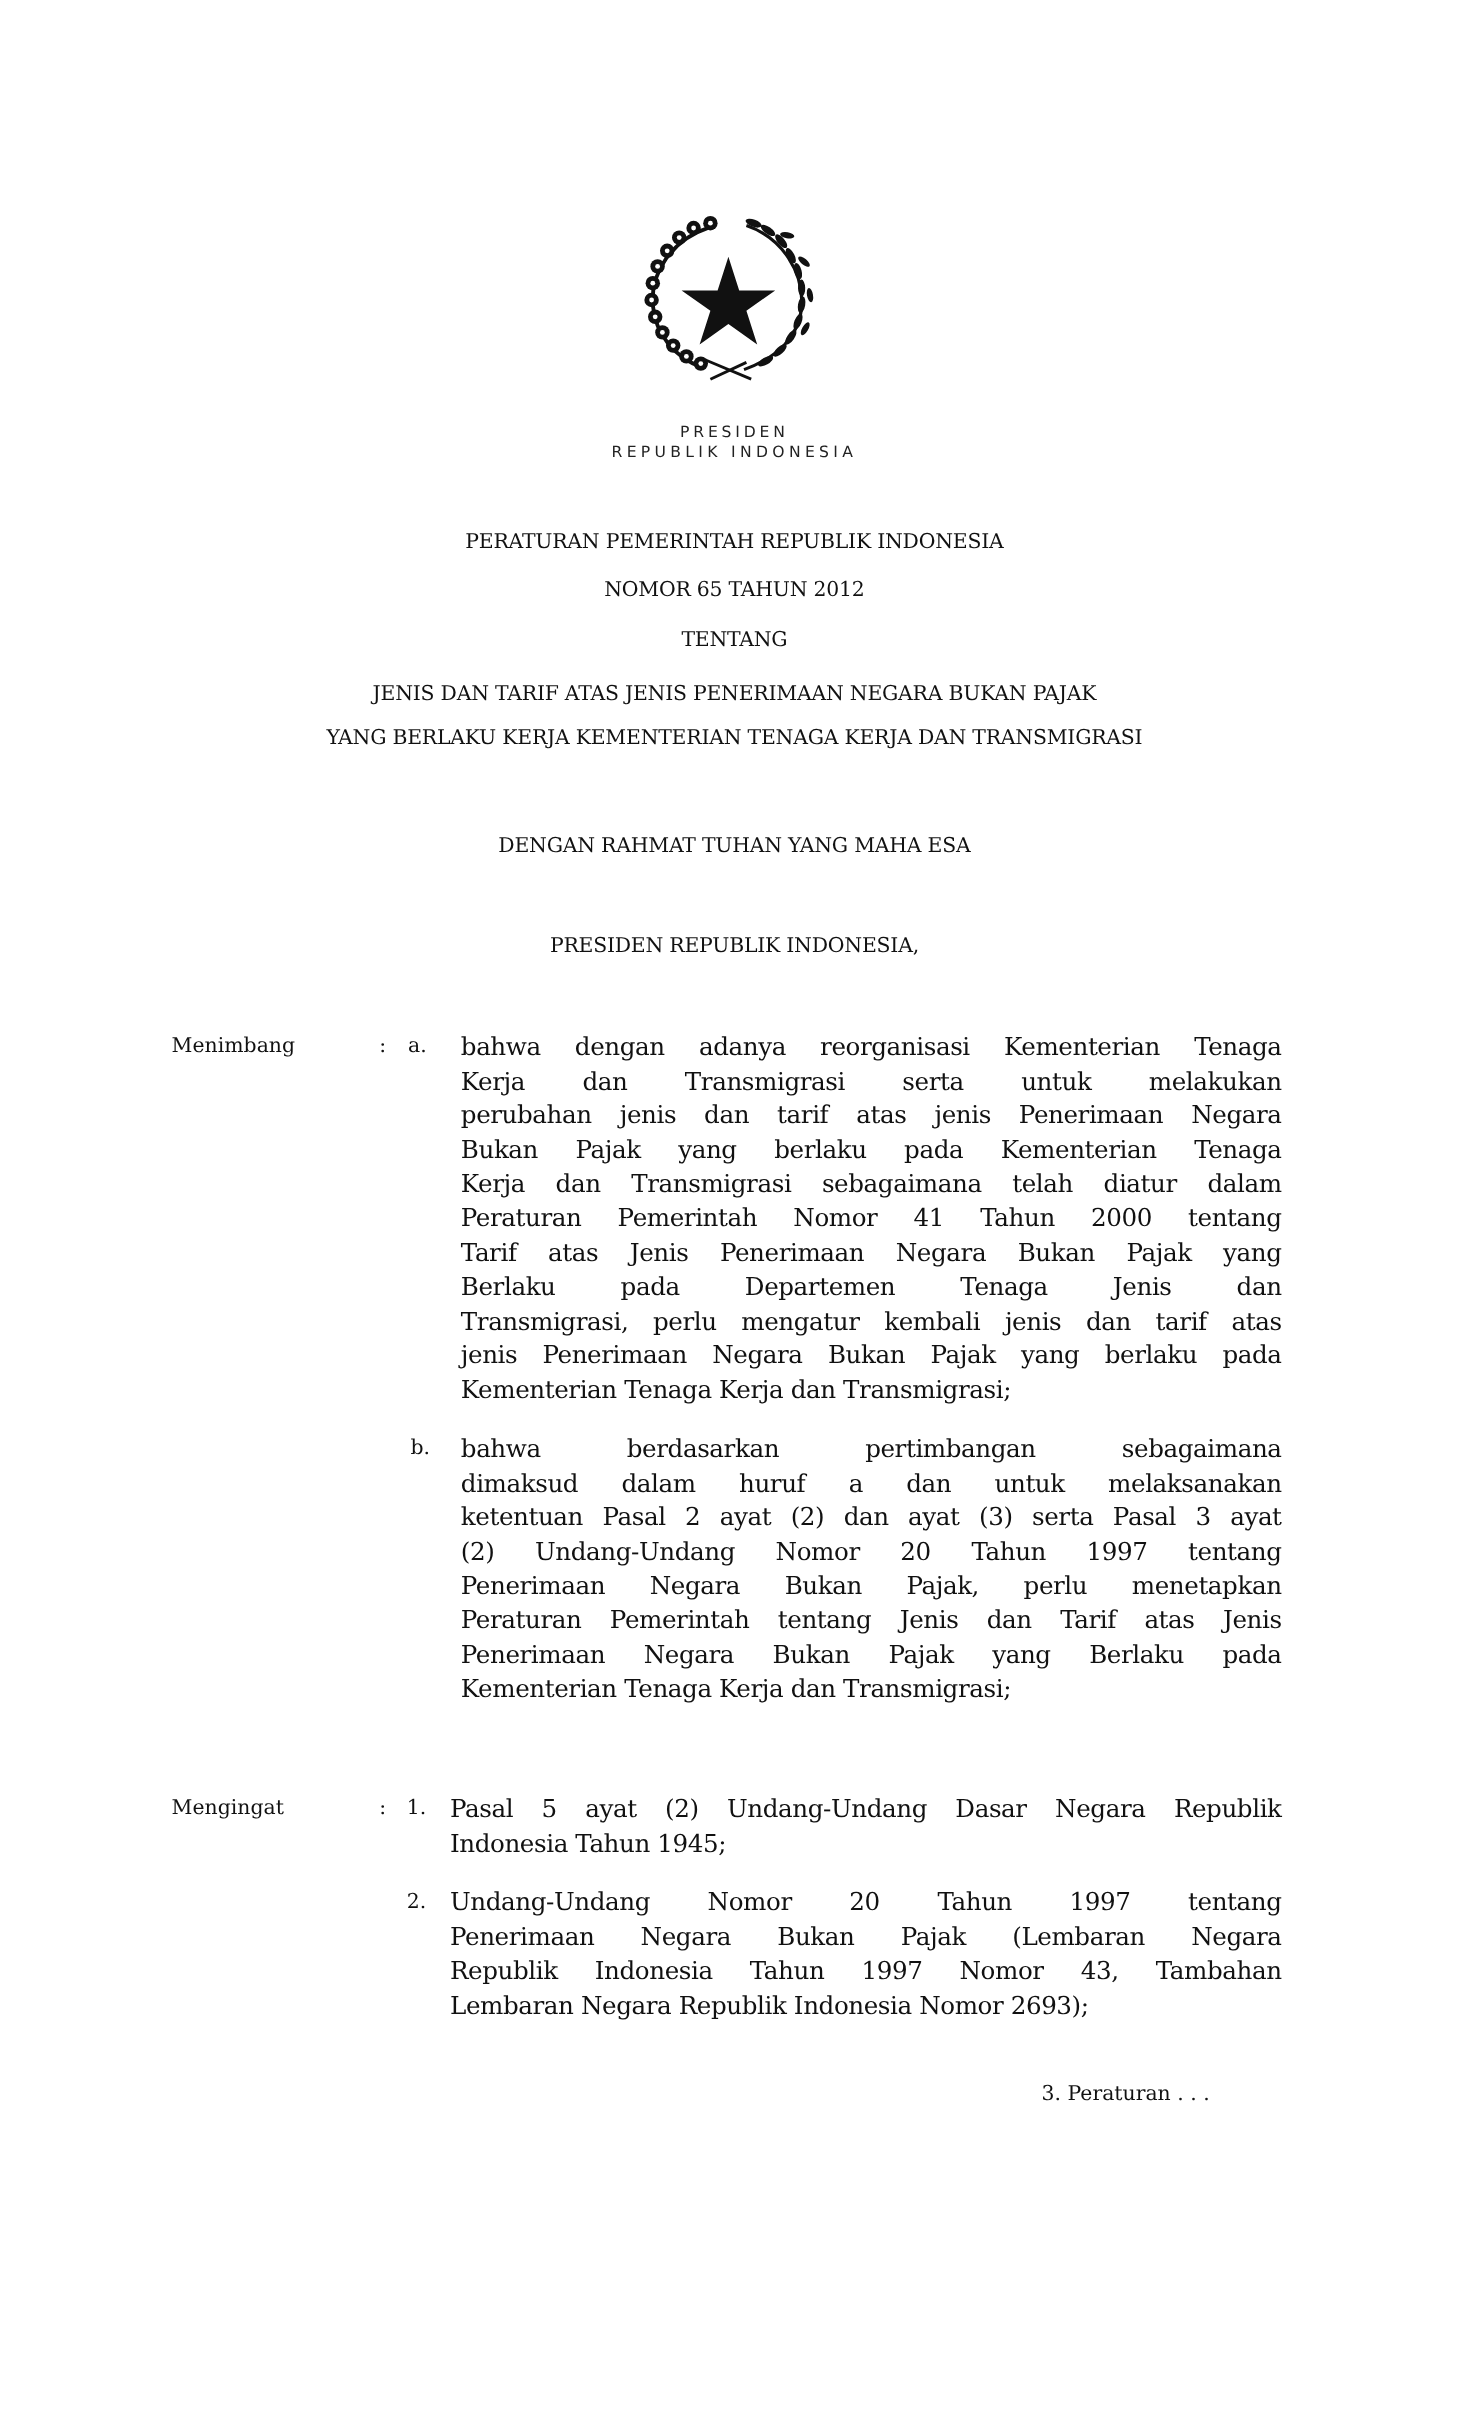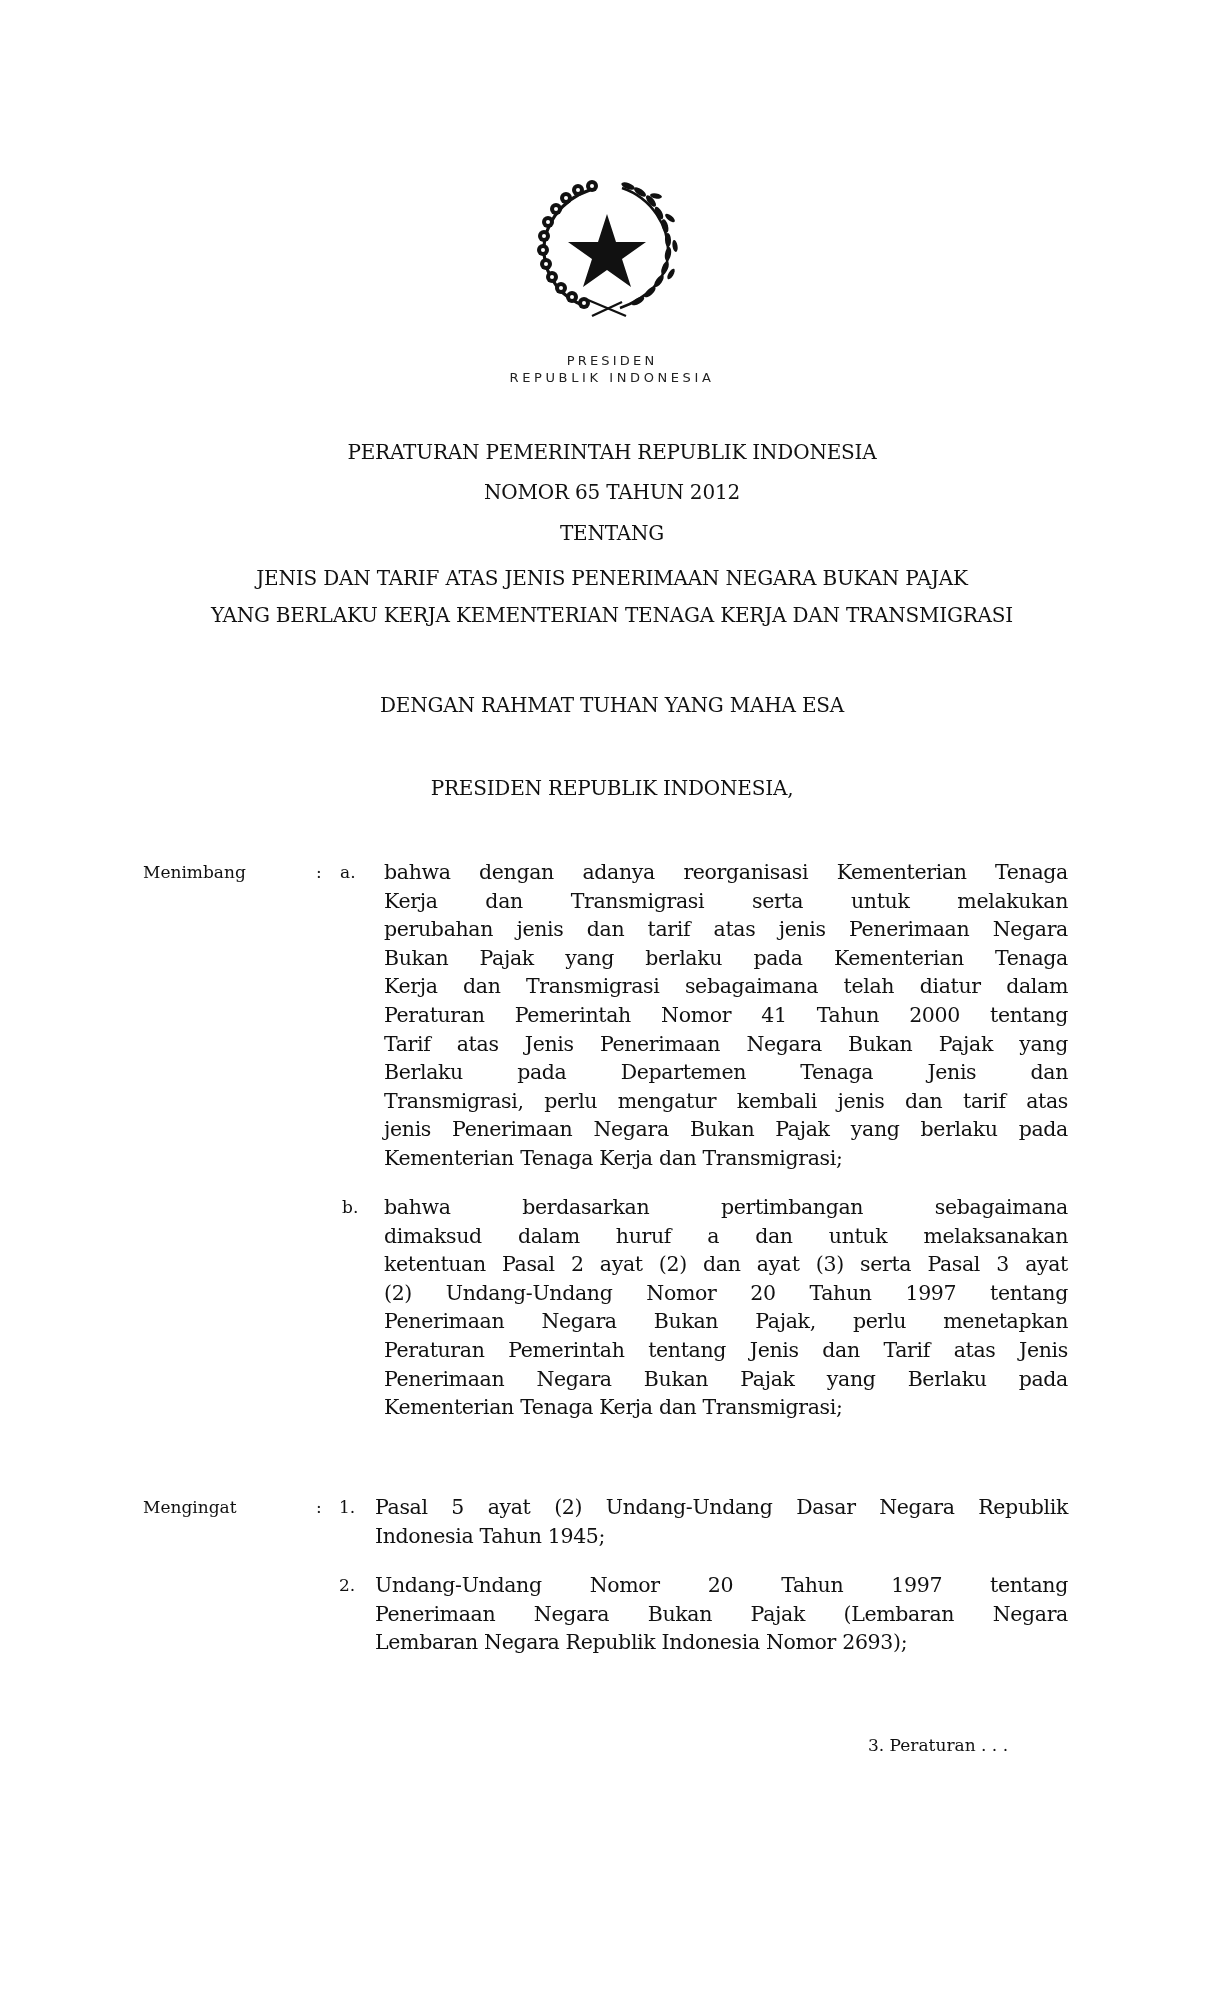--- a/index.html
+++ b/index.html
@@ -1,20 +1,20 @@
 <!DOCTYPE html>
 <html><head>
 <meta charset="utf-8">
 <style>
   html, body { margin: 0; padding: 0; background: #ffffff; }
   body { width: 1224px; height: 2016px; position: relative; overflow: hidden; color: #111; font-family: "DejaVu Serif", serif; }
   .abs { position: absolute; }
   .emblem { left: 530px; top: 172px; width: 150px; height: 146px; }
   .seal-text { left: 412px; width: 400px; text-align: center; font-family: "DejaVu Sans", sans-serif; font-size: 13px; letter-spacing: 3.2px; color: #222; line-height: 16px; }
-  .title-line { left: 0; width: 1224px; text-align: center; font-size: 20px; line-height: 24px; letter-spacing: -0.2px; white-space: nowrap; }
+  .title-line { left: 0; width: 1224px; text-align: center; font-size: 17px; line-height: 24px; letter-spacing: -0.2px; white-space: nowrap; }
   .label { font-size: 17px; line-height: 28.6px; white-space: nowrap; }
   .body-block { font-size: 20.5px; line-height: 28.6px; letter-spacing: -0.35px; }
   .body-block .ln { display: block; text-align: justify; text-align-last: justify; white-space: nowrap; height: 28.6px; }
   .body-block .ln.last { text-align-last: left; }
   .body-block .ln span { white-space: normal; }
   .footer-next { font-size: 17px; line-height: 24px; white-space: nowrap; }
 </style>
 </head>
 <body>
 
@@ -130,16 +130,17 @@
 <div class="abs label" style="left:339px; top:1493px;">1.</div>
 <div class="abs body-block" style="left:375px; top:1493px; width:693px;">
   <span class="ln"><span>Pasal 5 ayat (2) Undang-Undang Dasar Negara Republik</span></span>
   <span class="ln last"><span>Indonesia Tahun 1945;</span></span>
 </div>
 
 <div class="abs label" style="left:339px; top:1571px;">2.</div>
 <div class="abs body-block" style="left:375px; top:1571px; width:693px;">
   <span class="ln"><span>Undang-Undang Nomor 20 Tahun 1997 tentang</span></span>
   <span class="ln"><span>Penerimaan Negara Bukan Pajak (Lembaran Negara</span></span>
+  <span class="ln"><span>Republik Indonesia Tahun 1997 Nomor 43, Tambahan</span></span>
   <span class="ln last"><span>Lembaran Negara Republik Indonesia Nomor 2693);</span></span>
 </div>
 
 <div class="abs footer-next" style="left:868px; top:1733px;">3. Peraturan . . .</div>
 
 </body></html>

